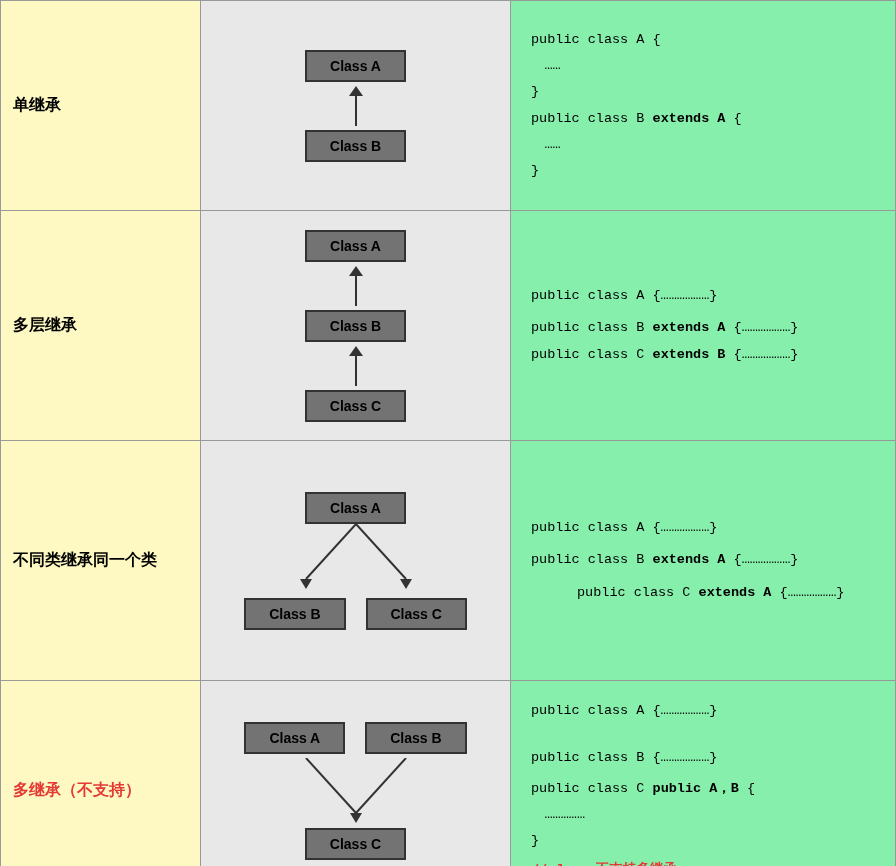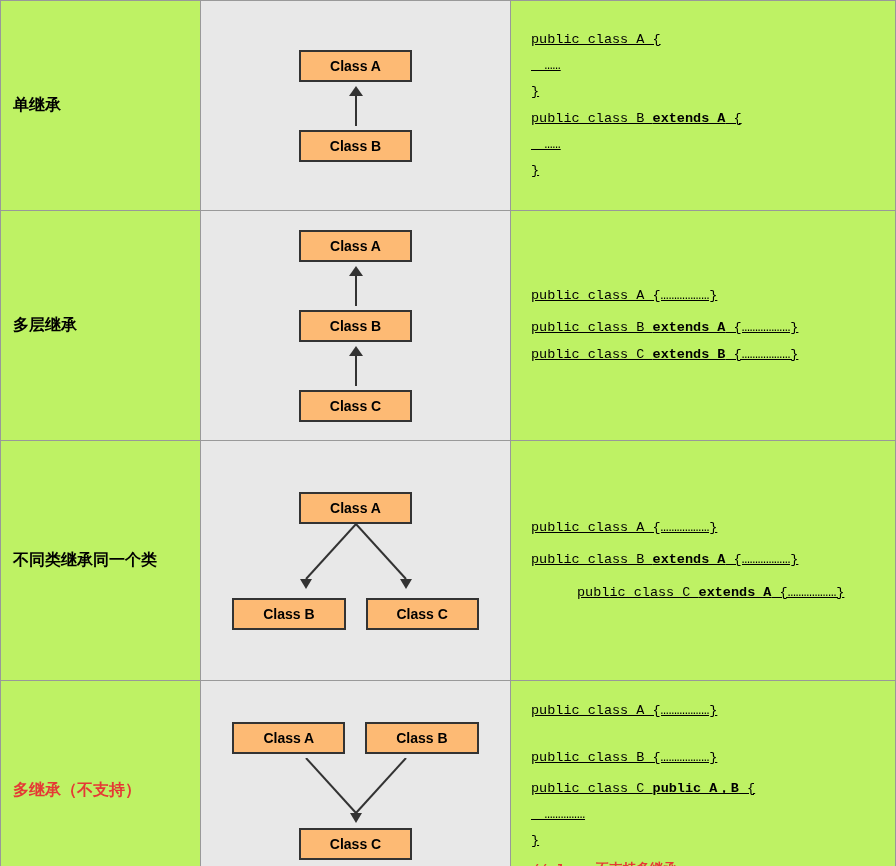--- a/index.html
+++ b/index.html
@@ -16,54 +16,53 @@
       border: 1.5px solid #999;
     }
 
     .main-table td {
       border: 1.5px solid #999;
       vertical-align: middle;
     }
 
     .left-cell {
       width: 200px;
-      background: #bef264;
+      background: #fef9c3;
       padding: 18px 12px;
       font-size: 16px;
       font-weight: bold;
       vertical-align: middle;
     }
 
     .left-cell.red {
       color: #e53935;
     }
 
     .diagram-cell {
       width: 310px;
       background: #e8e8e8;
       padding: 18px 10px;
       vertical-align: middle;
     }
 
     .code-cell {
-      background: #bef264;
+      background: #86efac;
       padding: 4px 20px;
       font-family: "Courier New", Courier, monospace;
       font-size: 13.5px;
       vertical-align: middle;
       line-height: 1.8;
-      text-decoration: underline;
     }
 
     
     .class-box {
       display: inline-block;
       border: 2px solid #333;
-      background: #fdba74;
-      padding: 6px 29px;
+      background: #737373;
+      padding: 6px 23px;
       font-size: 14px;
       font-weight: bold;
       text-align: center;
       min-width: 80px;
     }
 
     
     .diagram-single {
       display: flex;
       flex-direction: column;

